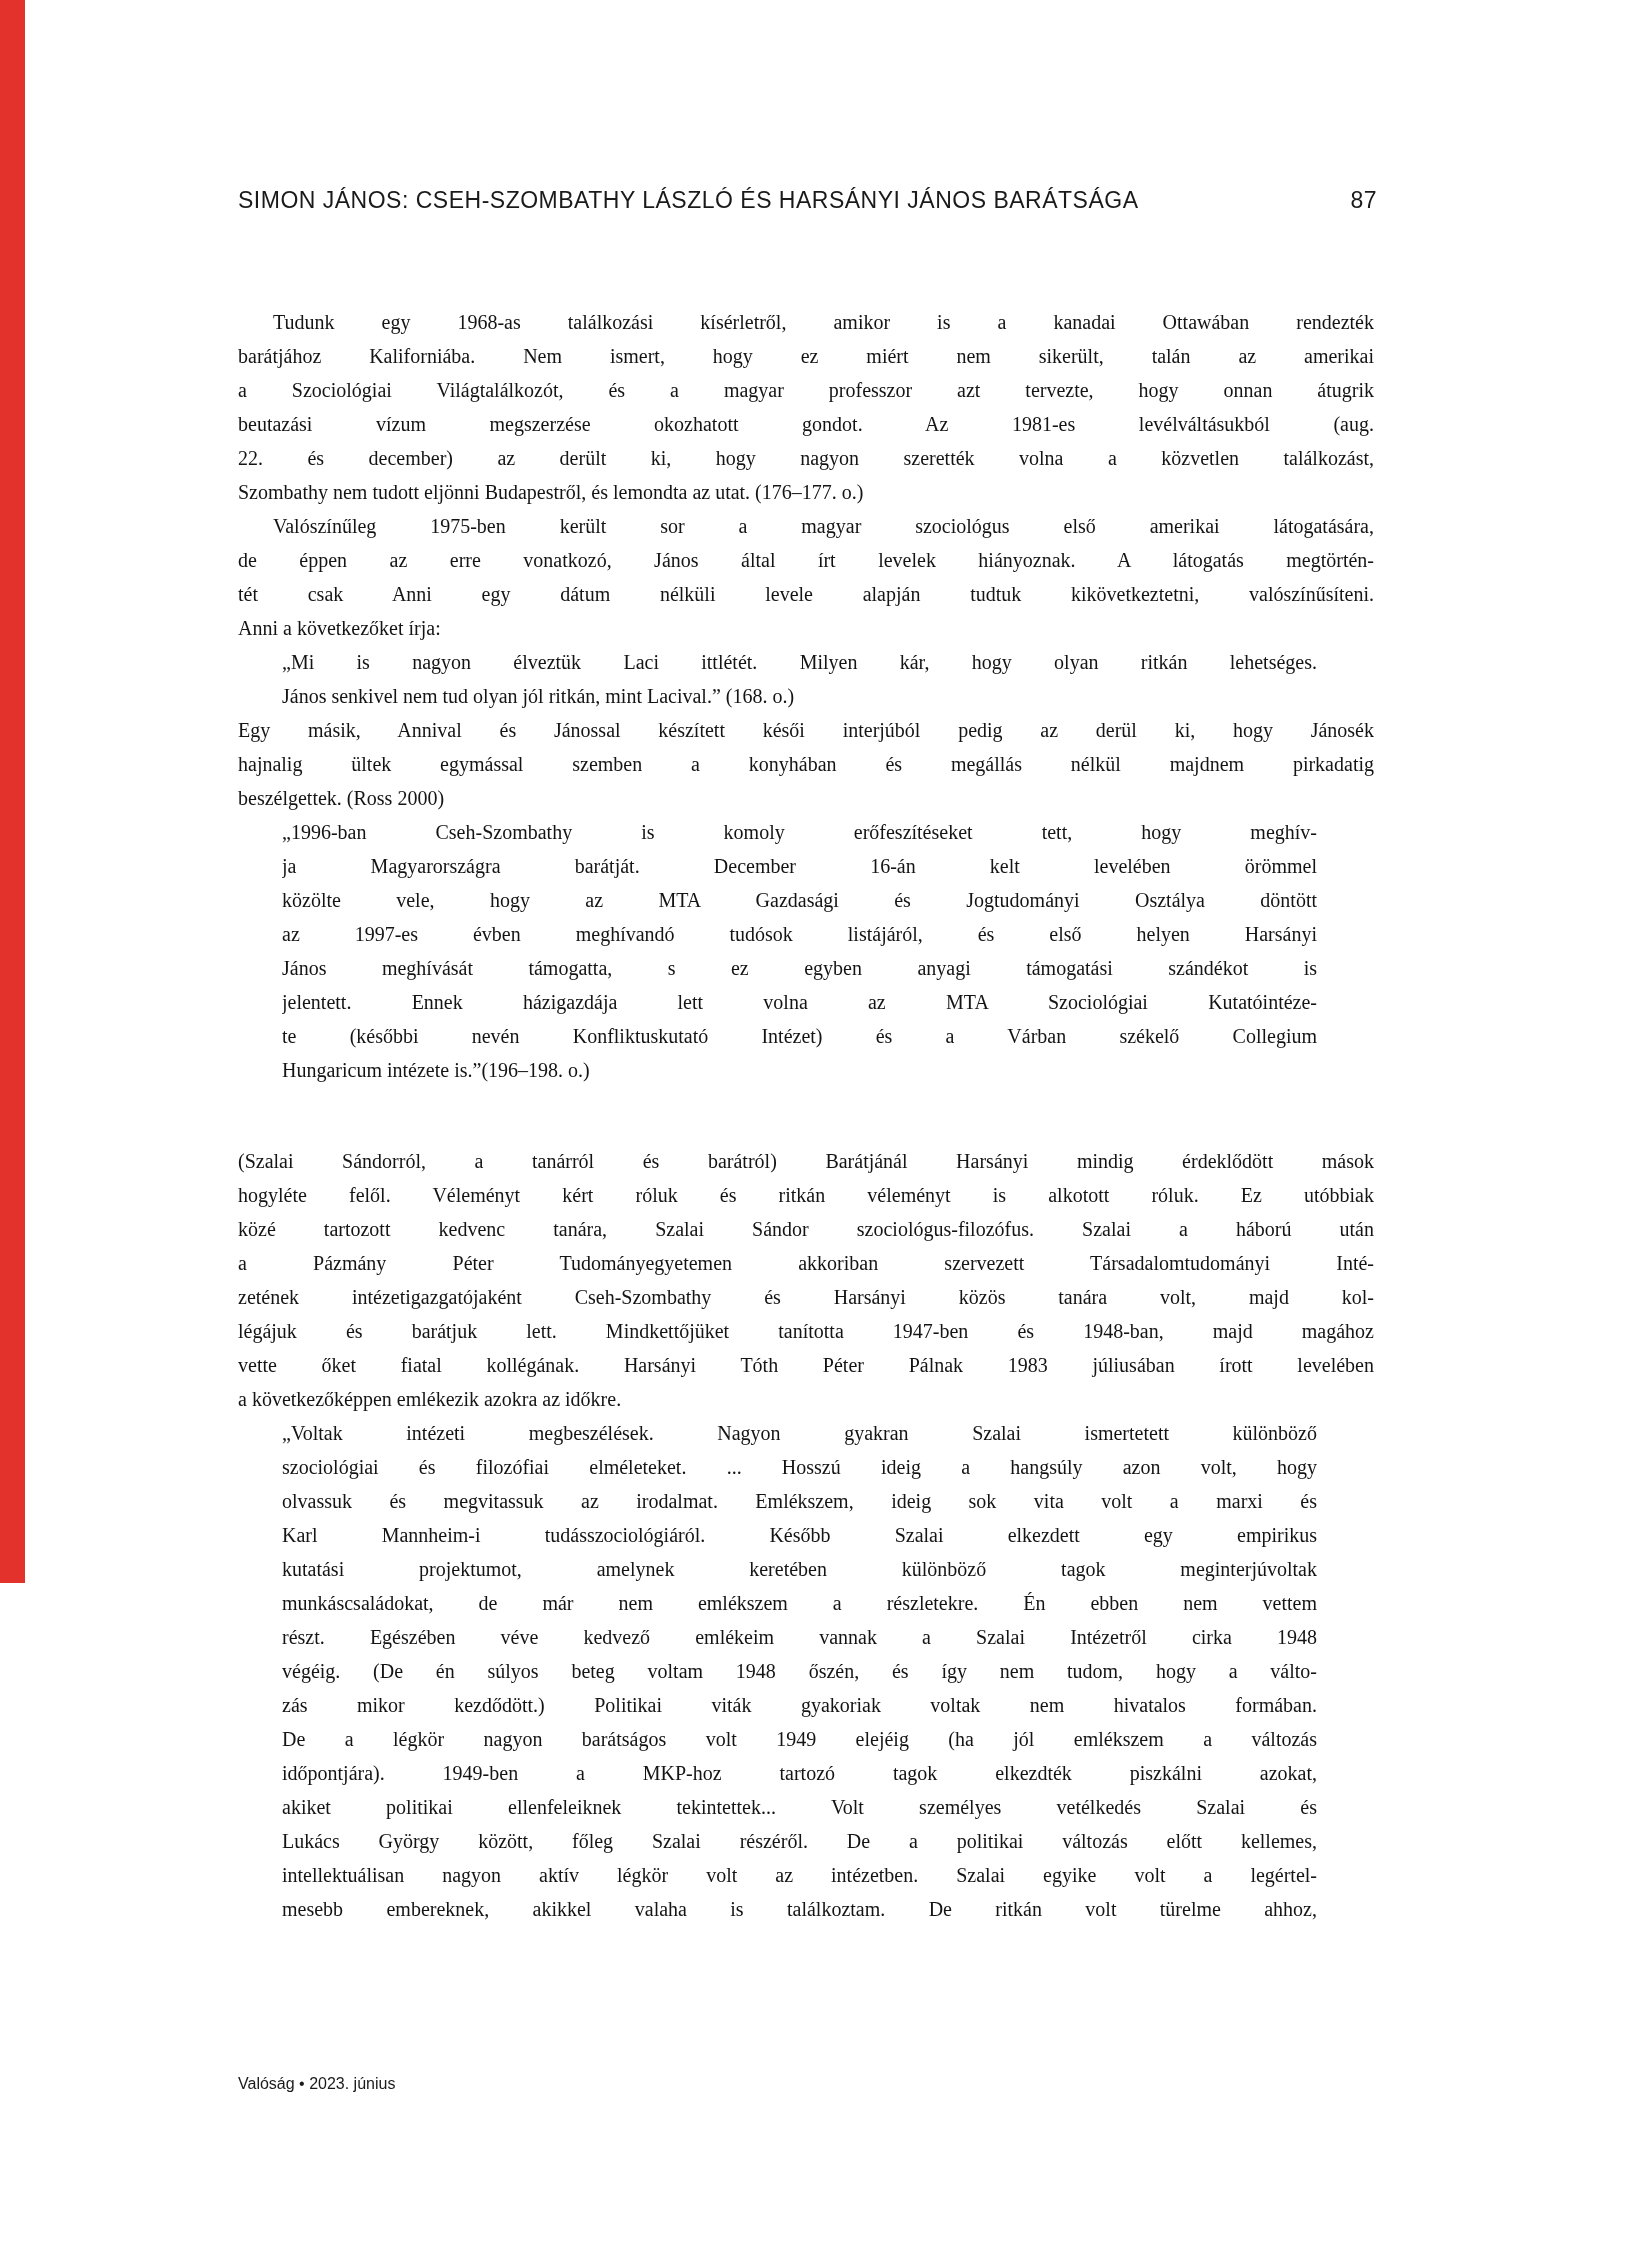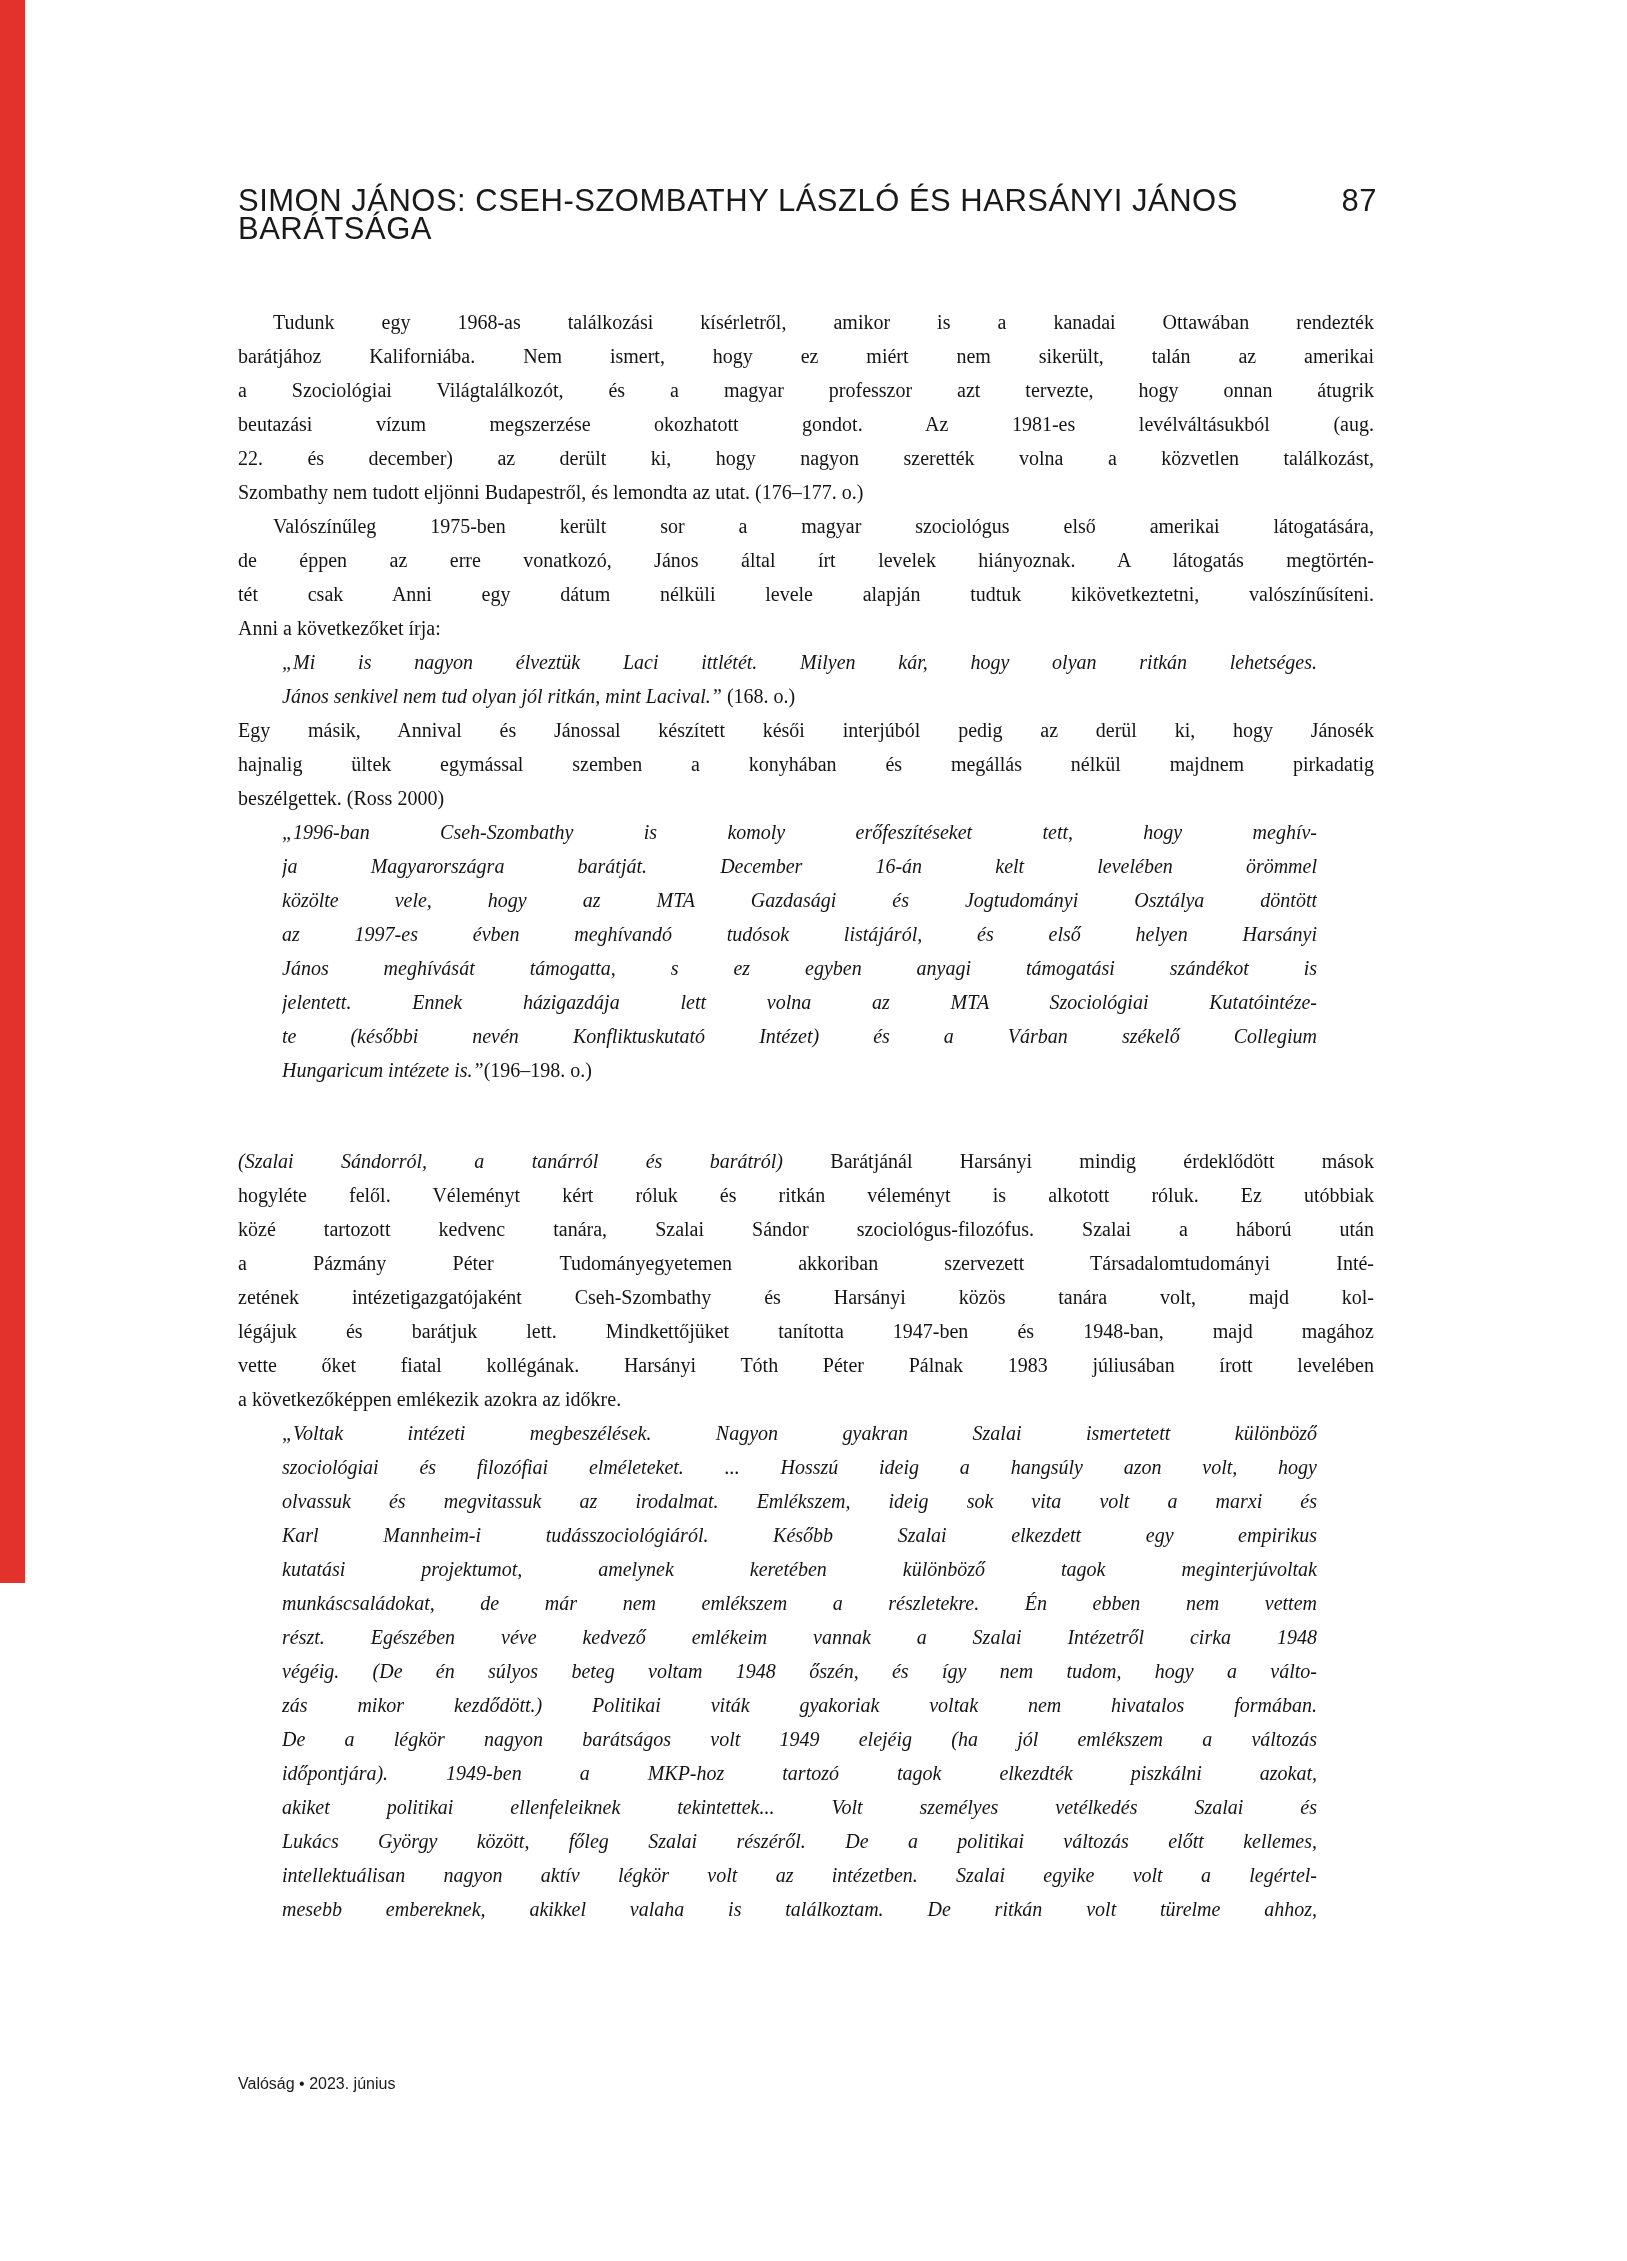--- a/index.html
+++ b/index.html
@@ -13,39 +13,39 @@
   }
   .edge-strip{
     position:absolute;left:0;top:0;
     width:25px;height:1583px;
     background:#e3312b;
   }
   .page-header{
     position:absolute;left:238px;top:187px;width:1139px;
     display:flex;justify-content:space-between;align-items:baseline;
     font-family:"Liberation Sans", sans-serif;
-    font-size:31px;line-height:27.6px;letter-spacing:0.5px;
+    font-size:23px;line-height:27.6px;letter-spacing:0.5px;
     color:#1a1a1a;
   }
   .body-text{
     position:absolute;left:238px;top:305px;width:1136px;
     font-size:20px;line-height:34px;
   }
   .line{
     height:34px;
     text-align:justify;
     text-align-last:justify;
     overflow:hidden;
     white-space:nowrap; 
   }
   .line span{white-space:normal;}
   .line.lastline{text-align-last:left;}
   .line.indent{text-indent:35px;}
   .block.quote .line{margin-left:44px;margin-right:57px;}
-  .it{font-style:italic;}
+  .it{}
   .rm{font-style:normal;}
   .spacer{height:57px;}
   .page-footer{
     position:absolute;left:238px;top:2070px;
     font-family:"Liberation Sans", sans-serif;
     font-size:16px;line-height:27.6px;color:#1a1a1a;
   }
 </style>
 </head>
 <body>

